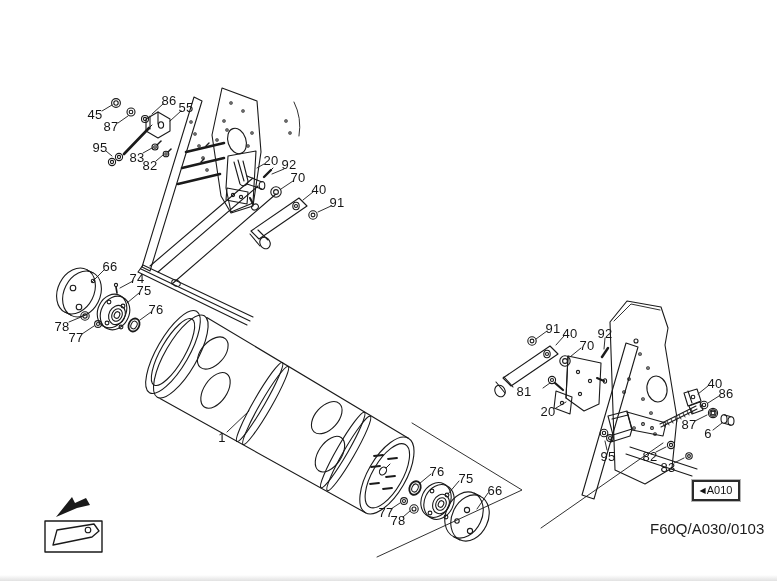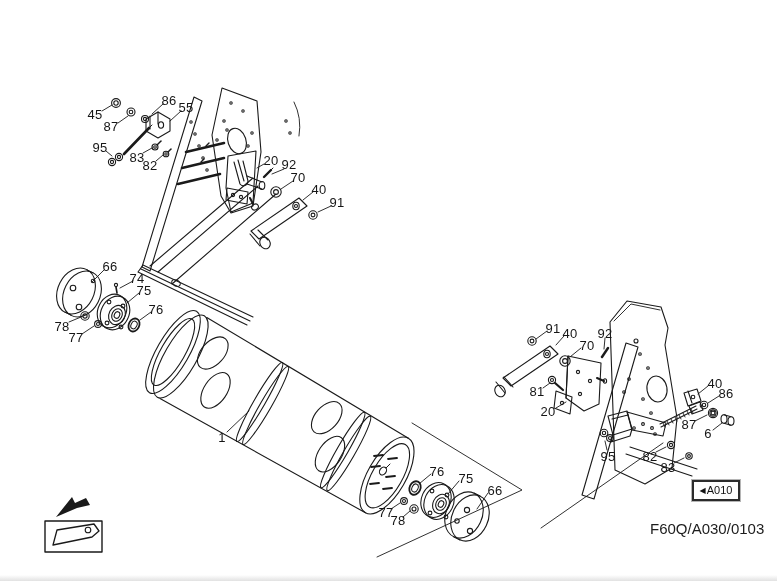--- a/index.html
+++ b/index.html
@@ -369,21 +369,21 @@
       <span class="part-label" style="left: 222px; top: 437px;">1</span>
       <span class="part-label" style="left: 437px; top: 471px;">76</span>
       <span class="part-label" style="left: 466px; top: 478px;">75</span>
       <span class="part-label" style="left: 495px; top: 490px;">66</span>
       <span class="part-label" style="left: 386px; top: 512px;">77</span>
       <span class="part-label" style="left: 398px; top: 520px;">78</span>
       <span class="part-label" style="left: 553px; top: 328px;">91</span>
       <span class="part-label" style="left: 570px; top: 333px;">40</span>
       <span class="part-label" style="left: 605px; top: 333px;">92</span>
       <span class="part-label" style="left: 587px; top: 345px;">70</span>
-      <span class="part-label" style="left: 537px; top: 391px;">81</span>
+      <span class="part-label" style="left: 524px; top: 391px;">81</span>
       <span class="part-label" style="left: 548px; top: 411px;">20</span>
       <span class="part-label" style="left: 715px; top: 383px;">40</span>
       <span class="part-label" style="left: 726px; top: 393px;">86</span>
       <span class="part-label" style="left: 689px; top: 424px;">87</span>
       <span class="part-label" style="left: 708px; top: 433px;">6</span>
       <span class="part-label" style="left: 608px; top: 456px;">95</span>
       <span class="part-label" style="left: 650px; top: 456px;">82</span>
       <span class="part-label" style="left: 668px; top: 467px;">83</span>
     </div>
 

